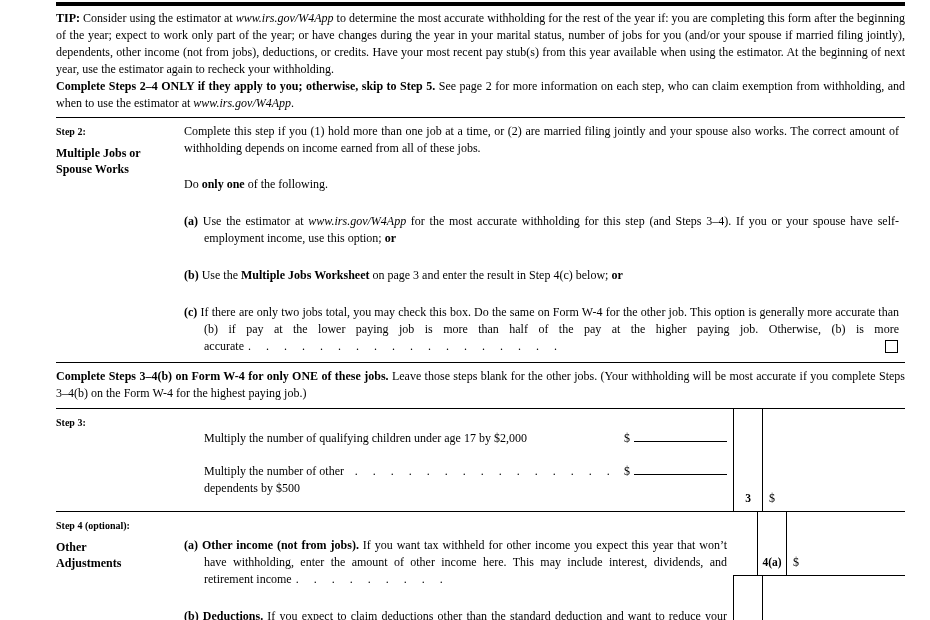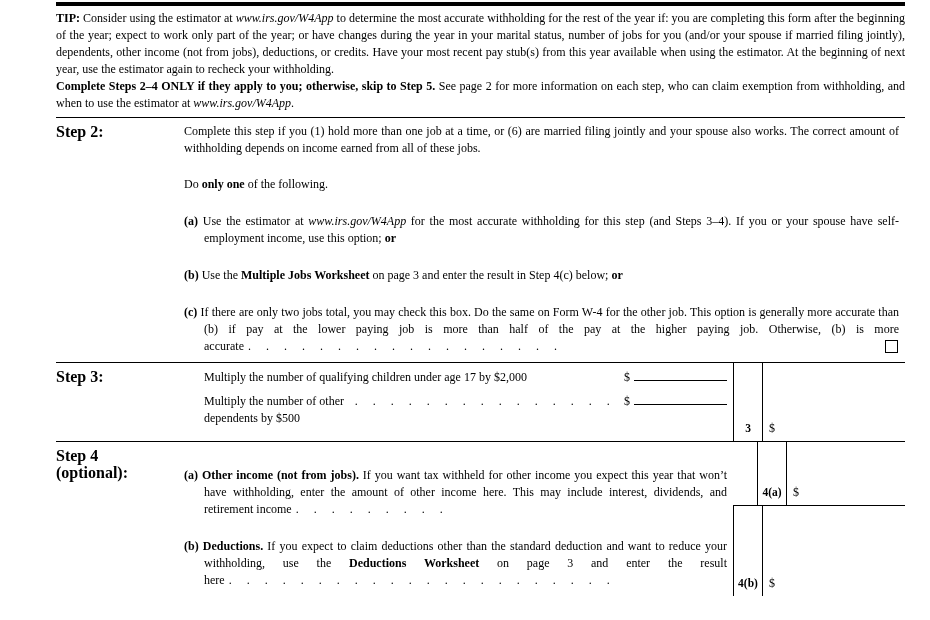--- a/index.html
+++ b/index.html
@@ -6,31 +6,31 @@
   html,body { width:930px; height:620px; background:#fff; overflow:hidden; }
   body { font-family:"Liberation Sans", sans-serif; color:#000; font-size:12px; line-height:17px; }
   .page { padding:0 25px 0 56px;font-family:Liberation Serif, serif; }
   .toprule { height:4px; background:#000; margin-top:2px; }
   p.body { text-align:justify; }
   .tip { margin-top:4px; }
   .c24 { }
   .sec { display:flex; border-top:1.6px solid #000; margin-top:0; }
   .step2 { margin-top:5px; }
   .label-col { width:128px; flex:none; padding:5px 38px 0 0; }
-  .label { font-weight:bold; font-size:16px; line-height:17px; }
+  .label { font-weight:bold; font-size:10px; line-height:17px; }
   .sublabel { font-weight:bold; font-size:12px; line-height:16px; margin-top:5px; }
   .body-col { flex:1 1 auto; padding:5px 6px 7px 0; min-width:0; }
   .body-col p, .body-col .item { text-align:justify; }
   .item { padding-left:20px; text-indent:-20px; margin-top:20px; }
   .mt4 { margin-top:19px; }
   .rel { position:relative; }
   .checkbox { position:absolute; right:1px; bottom:2px; width:13px; height:13px; border:1.4px solid #000; background:#fff; }
   .dots { word-spacing:12px; white-space:nowrap; margin-left:4px; }
   .midpara { border-top:1.6px solid #000; padding:5px 0 6px; }
-  .amt-line { display:flex; align-items:baseline; margin:1px 0 7px 20px; text-indent:0; }
+  .amt-line { display:flex; align-items:baseline; margin:16px 0 7px 20px; text-indent:0; }
   .amt-line .sp { flex:1 1 auto; min-width:8px; }
   .dotfill { flex:1 1 auto; overflow:hidden; white-space:nowrap; word-spacing:12px; margin:0 6px; min-width:8px; }
   .dollar { margin-right:4px; flex:none; }
   .uline { display:inline-block; width:93px; height:12px; border-bottom:1.2px solid #000; flex:none; }
   .right-cols { flex:none; width:172px; display:flex; flex-direction:column; }
   .rrow { display:flex; flex:1 1 auto; }
   .rrow.fixed-a { flex:0 0 64px; height:64px; border-bottom:1.2px solid #000;padding-left:24px; }
   .no-cell { width:30px; flex:none; border-left:1.2px solid #000; border-right:1.2px solid #000;
              display:flex; align-items:flex-end; justify-content:center; font-weight:bold;
              font-size:11.5px; padding-bottom:4px; }
@@ -45,30 +45,34 @@
 
   <div class="toprule"></div>
 
   <p class="body tip"><b>TIP:</b><span> Consider using the estimator at </span><i>www.irs.gov/W4App</i><span> to determine the most accurate withholding for the rest of the year if: you are completing this form after the beginning of the year; expect to work only part of the year; or have changes during the year in your marital status, number of jobs for you (and/or your spouse if married filing jointly), dependents, other income (not from jobs), deductions, or credits. Have your most recent pay stub(s) from this year available when using the estimator. At the beginning of next year, use the estimator again to recheck your withholding.</span></p>
 
   <p class="body c24"><b>Complete Steps 2–4 ONLY if they apply to you; otherwise, skip to Step 5.</b><span> See page 2 for more information on each step, who can claim exemption from withholding, and when to use the estimator at </span><i>www.irs.gov/W4App</i><span>.</span></p>
 
   <div class="sec step2">
     <div class="label-col">
       <div class="label">Step 2:</div>
+      <div class="sublabel">Multiple Jobs or Spouse Works</div>
     </div>
     <div class="body-col">
-      <p>Complete this step if you (1) hold more than one job at a time, or (6) are married filing jointly and your spouse also works. The correct amount of withholding depends on income earned from all of these jobs.</p>
+      <p>Complete this step if you (1) hold more than one job at a time, or (2) are married filing jointly and your spouse also works. The correct amount of withholding depends on income earned from all of these jobs.</p>
       <p class="mt4"><span>Do </span><b>only one</b><span> of the following.</span></p>
       <div class="item"><b>(a)</b><span> Use the estimator at </span><i>www.irs.gov/W4App</i><span> for the most accurate withholding for this step (and Steps 3–4). If you or your spouse have self-employment income, use this option; </span><b>or</b></div>
       <div class="item"><b>(b)</b><span> Use the </span><b>Multiple Jobs Worksheet</b><span> on page 3 and enter the result in Step 4(c) below; </span><b>or</b></div>
       <div class="item rel"><b>(c)</b><span> If there are only two jobs total, you may check this box. Do the same on Form W-4 for the other job. This option is generally more accurate than (b) if pay at the lower paying job is more than half of the pay at the higher paying job. Otherwise, (b) is more accurate</span><span class="dots">. . . . . . . . . . . . . . . . . .</span><span class="checkbox"></span></div>
     </div>
   </div>
 
+  <div class="midpara">
+    <p class="body"><b>Complete Steps 3–4(b) on Form W-4 for only ONE of these jobs.</b><span> Leave those steps blank for the other jobs. (Your withholding will be most accurate if you complete Steps 3–4(b) on the Form W-4 for the highest paying job.)</span></p>
+  </div>
 
   <div class="sec step3">
     <div class="label-col">
       <div class="label">Step 3:</div>
     </div>
     <div class="body-col">
       <div class="amt-line">
         <span>Multiply the number of qualifying children under age 17 by $2,000</span>
         <span class="sp"></span>
         <span class="dollar">$</span>
@@ -87,20 +91,21 @@
         <div class="amt-cell">
             <span>$</span>
           </div>
       </div>
     </div>
   </div>
 
   <div class="sec step4">
     <div class="label-col">
       <div class="label">Step 4 (optional):</div>
+      <div class="sublabel">Other Adjustments</div>
     </div>
     <div class="body-col">
       <div class="item a"><b>(a)</b><span> </span><b>Other income (not from jobs).</b><span> If you want tax withheld for other income you expect this year that won’t have withholding, enter the amount of other income here. This may include interest, dividends, and retirement income</span><span class="dots">. . . . . . . . .</span></div>
       <div class="item b"><b>(b)</b><span> </span><b>Deductions.</b><span> If you expect to claim deductions other than the standard deduction and want to reduce your withholding, use the </span><b>Deductions Worksheet</b><span> on page 3 and enter the result here</span><span class="dots">. . . . . . . . . . . . . . . . . . . . . .</span></div>
     </div>
     <div class="right-cols">
       <div class="rrow fixed-a">
         <div class="no-cell">4(a)</div>
         <div class="amt-cell">
             <span>$</span>

